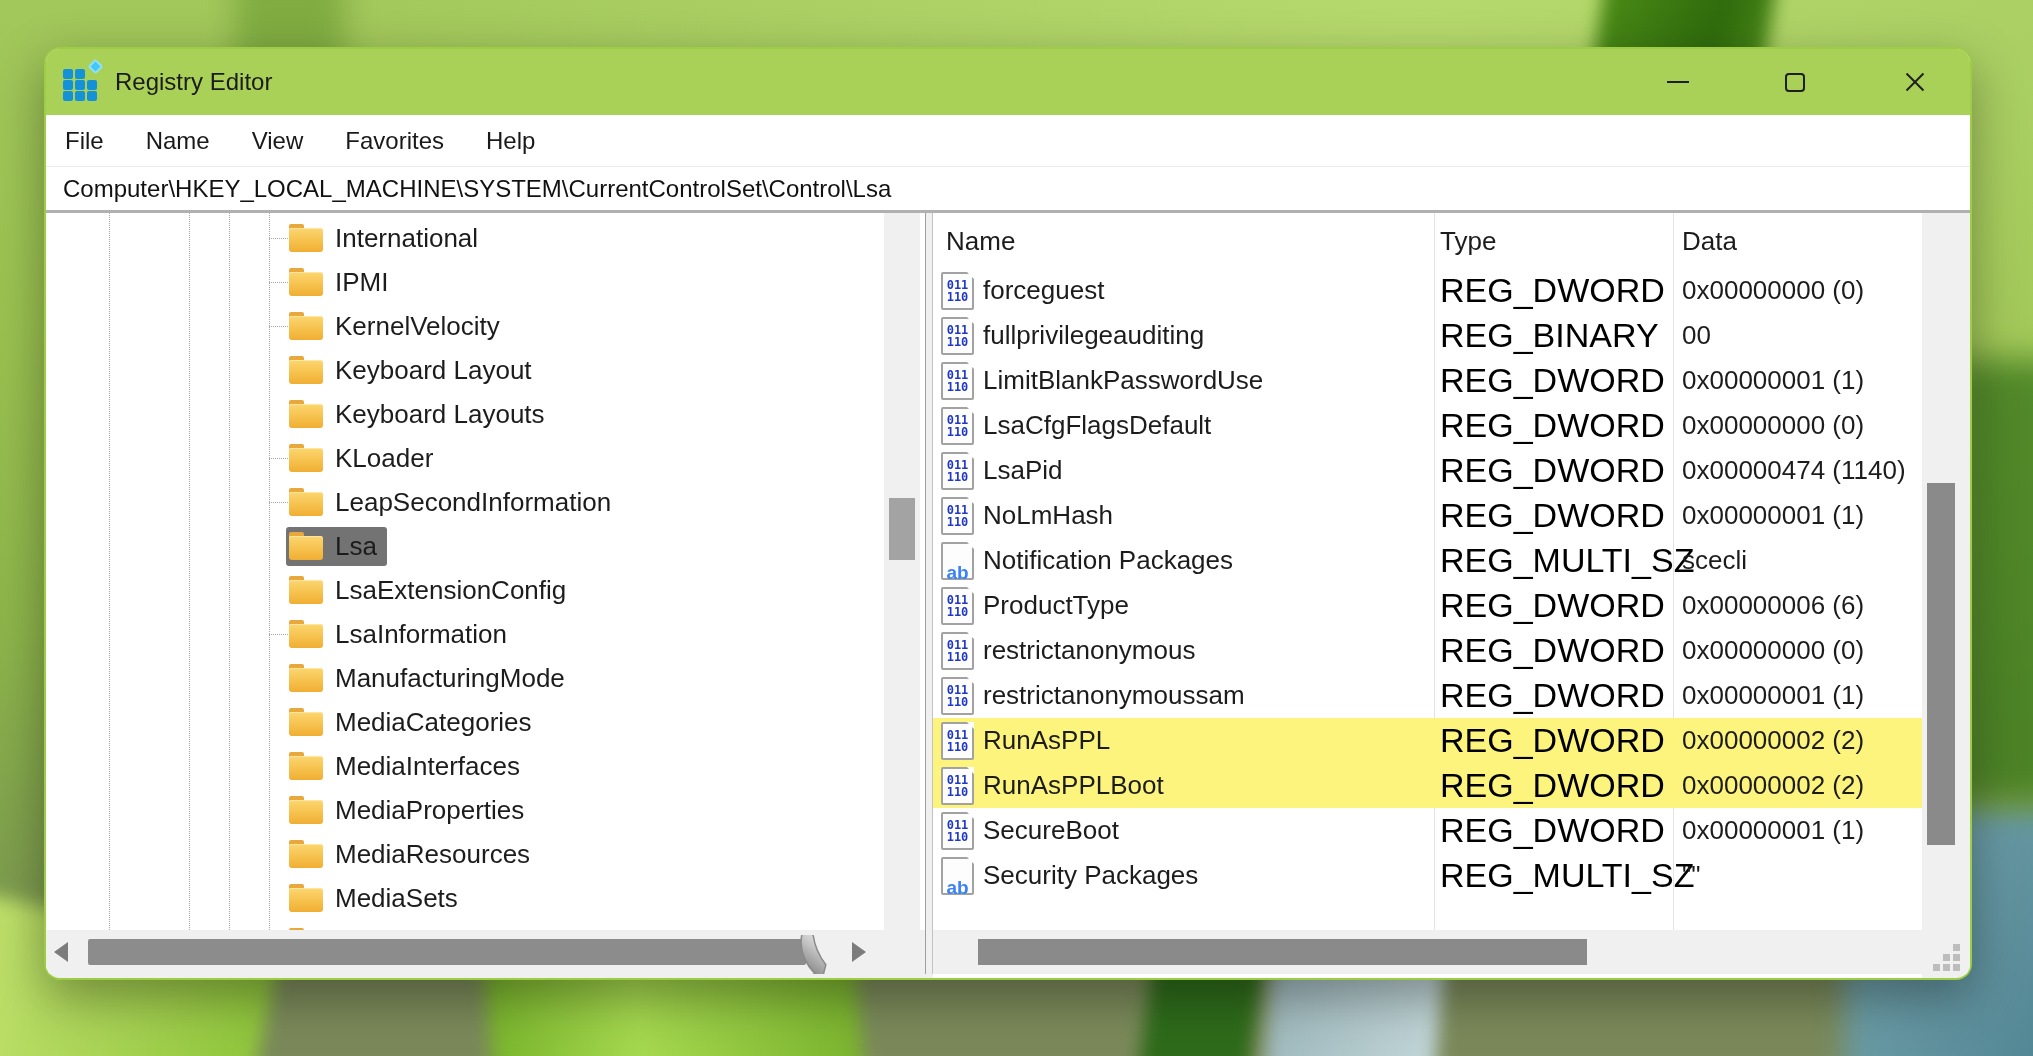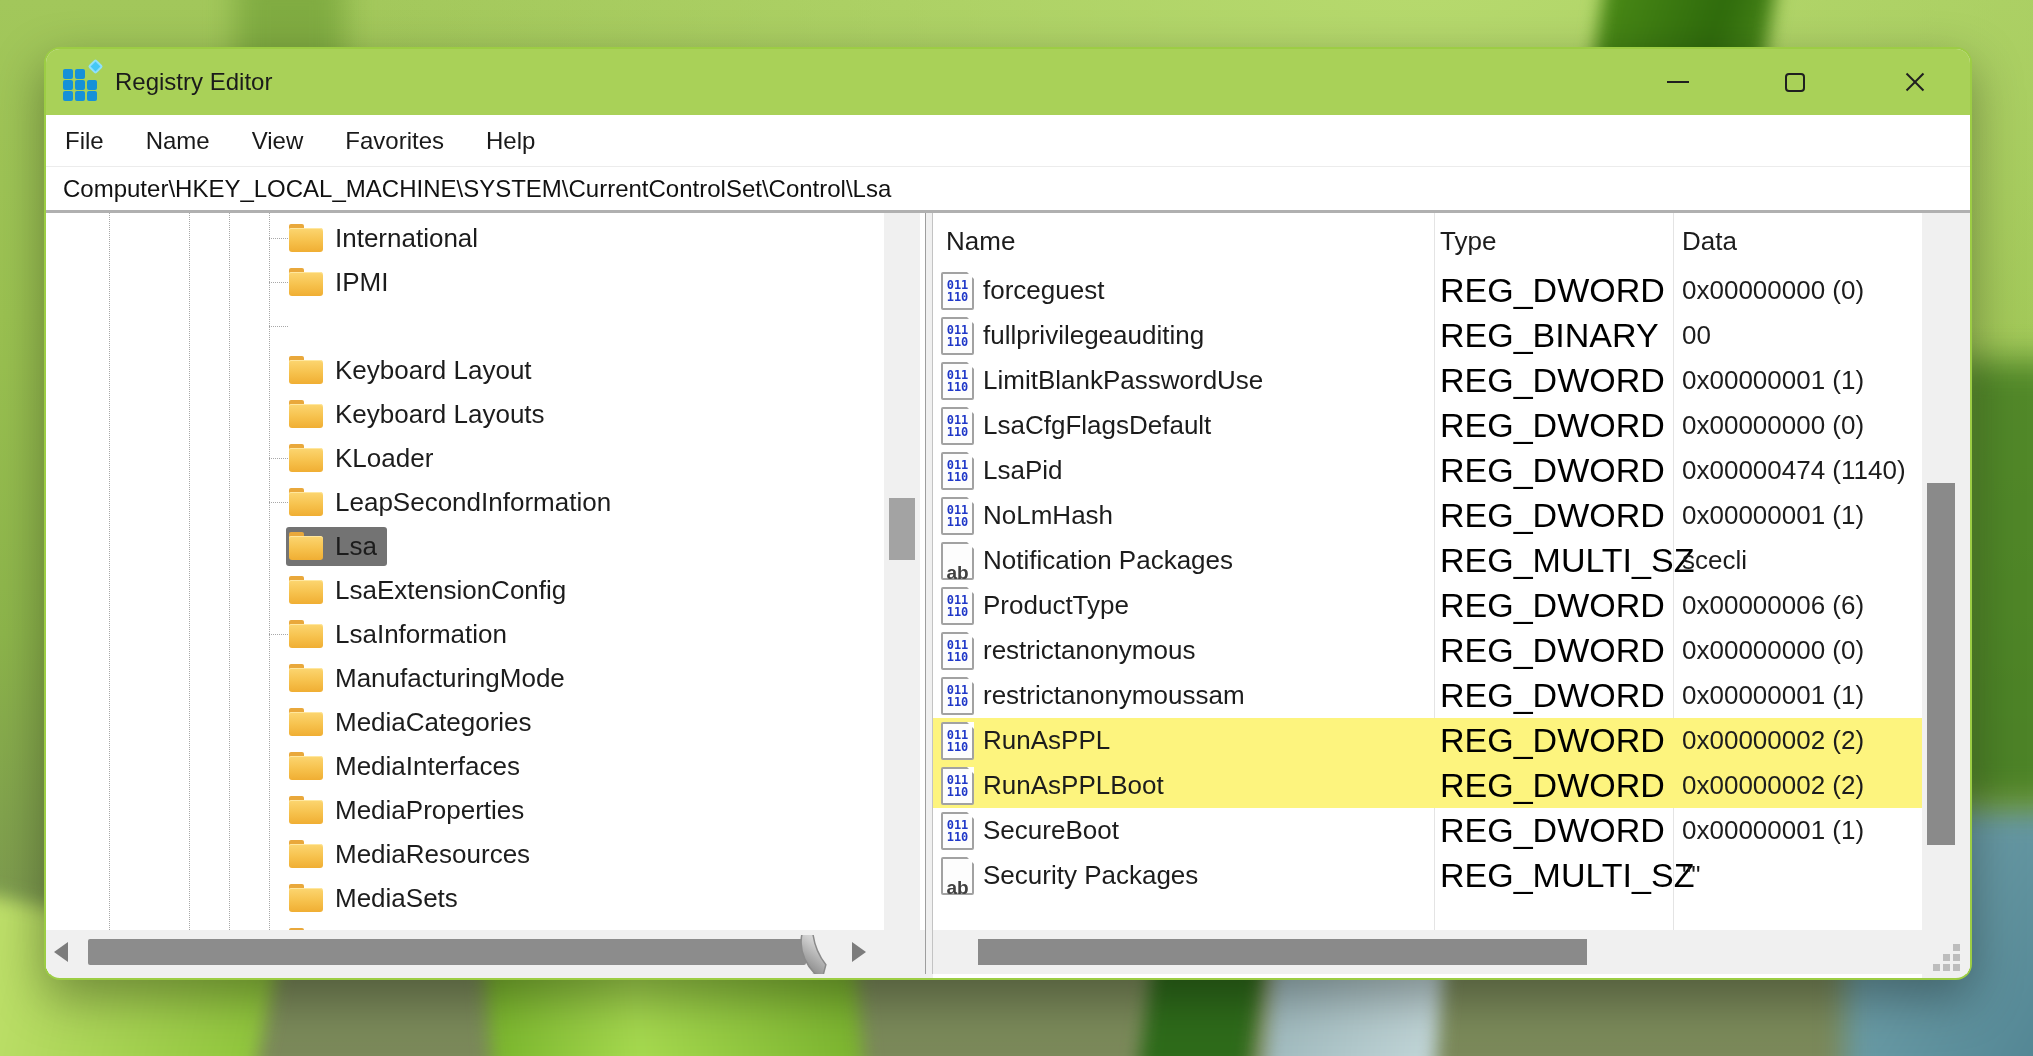--- a/index.html
+++ b/index.html
@@ -94,21 +94,21 @@
   #h-name { left:13px; } #h-type { left:507px; } #h-data { left:749px; }
   #list-rows { position:absolute; left:0; top:55px; width:989px; }
   .lrow { position:relative; height:45px; display:flex; align-items:center; }
   .lrow.hl { background:#fdf47e; }
   .vicon { position:relative; width:33px; height:38px; flex:0 0 33px; margin-left:8px;
     background:#fdfdfd; border:2px solid #a2a2a2; border-radius:2px;
     display:flex; flex-direction:column; align-items:center; justify-content:center; }
   .vicon::after { content:""; position:absolute; right:-2px; top:-2px; width:0; height:0;
     border-left:7px solid transparent; border-top:7px solid #fff; }
   .vicon .l1,.vicon .l2 { font-family:"DejaVu Sans Mono",monospace; font-weight:bold; font-size:12px; line-height:12px; color:#2038c8; }
-  .vicon.str .l1 { font-family:"Liberation Sans",sans-serif; font-size:19px; line-height:19px; color:#404040;margin-top:24px; }
+  .vicon.str .l1 { font-family:"Liberation Sans",sans-serif; font-size:19px; line-height:19px; color:#3b82f6;margin-top:24px; }
   .lname { margin-left:9px; font-size:26px; color:#1c1c1c; white-space:nowrap; }
   .ltype { position:absolute; left:507px; font-size:34px; color:#000000; white-space:nowrap; }
   .ldata { position:absolute; left:749px; font-size:26px; color:#1c1c1c; white-space:nowrap; max-width:236px; overflow:hidden; }
 
   
   #list-vscroll { position:absolute; left:989px; top:0; width:38px; height:717px; background:#f0f0f0; }
   #list-vscroll .thumb { position:absolute; left:5px; top:270px; width:28px; height:362px; background:#8a8a8a; }
   #list-hscroll { position:absolute; left:0; top:717px; width:1037px; height:44px; background:#f0f0f0; }
   #list-hscroll .thumb { position:absolute; left:45px; top:9px; width:609px; height:26px; background:#8a8a8a; }
 
@@ -202,20 +202,27 @@
       <span class="folder">
                 <span class="tab"></span>
                 <span class="fbody"></span>
               </span>
       <span class="tlabel">IPMI</span>
     </span>
   </div>
           <div class="trow">
     <span class="connector" style="display: block;"></span>
 
+    <span class="sel">
+      <span class="folder">
+                <span class="tab"></span>
+                <span class="fbody"></span>
+              </span>
+      <span class="tlabel">KernelVelocity</span>
+    </span>
   </div>
           <div class="trow">
 
     <span class="chev" style="visibility: visible;"></span>
     <span class="sel">
       <span class="folder">
                 <span class="tab"></span>
                 <span class="fbody"></span>
               </span>
       <span class="tlabel">Keyboard Layout</span>

